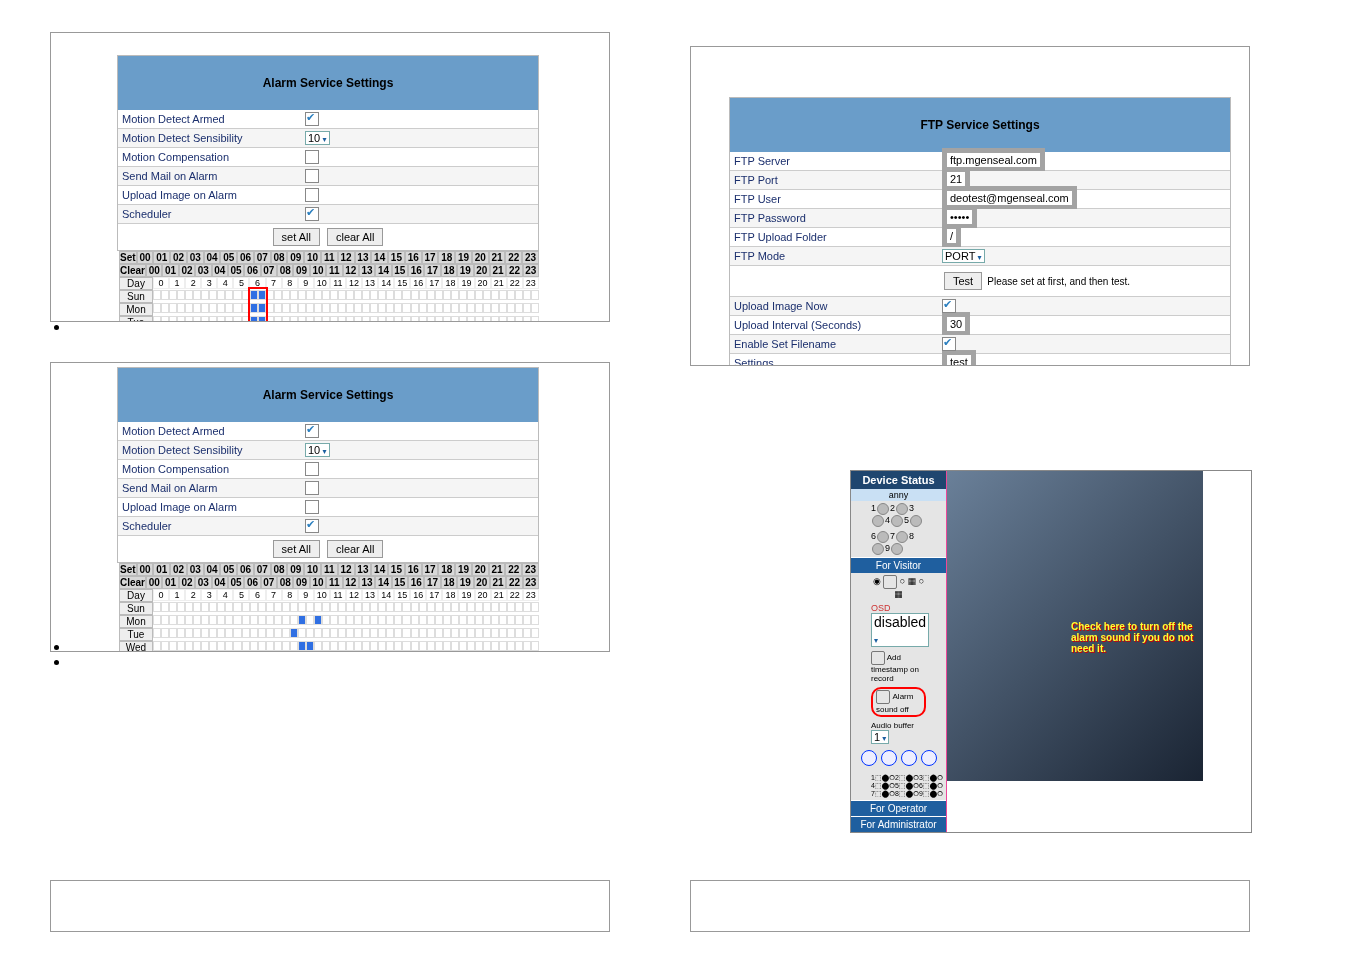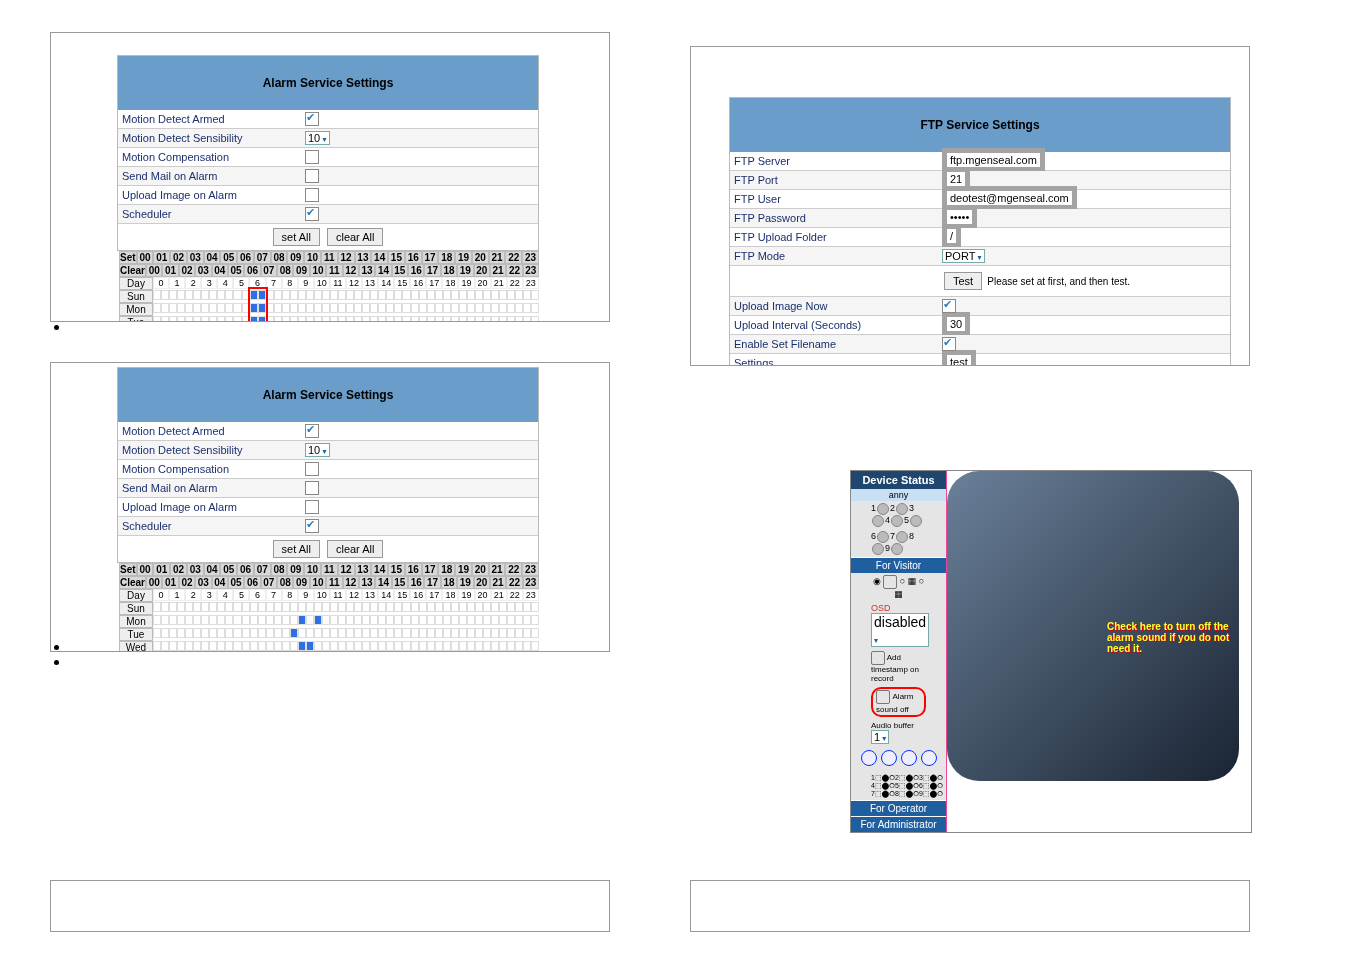--- a/index.html
+++ b/index.html
@@ -74,21 +74,21 @@
   .sched-row.hdr.btns .rh { background:#d8d8d8; cursor:pointer;}
   .sched-row .cell { flex:1; border:1px solid #ddd; height:10px; box-sizing:border-box; background:#fff; }
   .sched-row .cell.blue { background:#2f6fe3;}
   .dayhdr .cell { height:12px; font-size:9px; text-align:center; border:1px solid #eee; background:#fff;}
 
   .input-txt { border:5px solid #a3a3a3; padding:1px 3px; font-size:11px; width:140px; background:#fff;}
 
   
   .device-wrap { position:absolute; left:850px; top:470px; width:400px; border:1px solid #888; }
   .device-left { float:left; width:96px; background:#e5e5e5; border-right:1px solid #ec4899; box-sizing:border-box;}
-  .device-right { float:left; width:292px; background:#37495c linear-gradient(135deg,#6a8099 0%, #1a2433 100%); height:310px; position:relative;border-radius:32px;}
+  .device-right { float:left; width:256px; background:#37495c linear-gradient(135deg,#6a8099 0%, #1a2433 100%); height:310px; position:relative;}
   .ds-head { background:#1f466f; color:#fff; text-align:center; font-weight:bold; padding:3px 0; font-size:11px;}
   .ds-sub { background:#c9e0f4; text-align:center; font-size:9px; padding:1px 0;}
   .ds-row { padding:2px 20px; font-size:9px;}
   .ds-bar { background:#1f5f9f; color:#fff; text-align:center; font-size:10px; padding:2px 0; border-top:1px solid #fff;}
   .blob { display:inline-block; width:10px; height:10px; border:1px solid #888; border-radius:50%; background:#bbb; margin:0 1px; vertical-align:middle;}
   .annot { position:absolute; color:#ff3; font-size:10px; right:2px; top:150px; width:130px; font-weight:bold; text-shadow:1px 1px 0 #c00;}
   .red-circle { border:2px solid red; border-radius:10px; padding:1px 3px; display:inline-block;}
   .grey-box { display:inline-block; width:12px; height:12px; border:1px solid #777; border-radius:2px; vertical-align:middle;}
   .mini-icons { text-align:center; padding:4px 0;}
   .mini-icons span { display:inline-block; width:14px; height:14px; border:1px solid #03f; border-radius:50%; margin:0 2px; background:#eef;}

